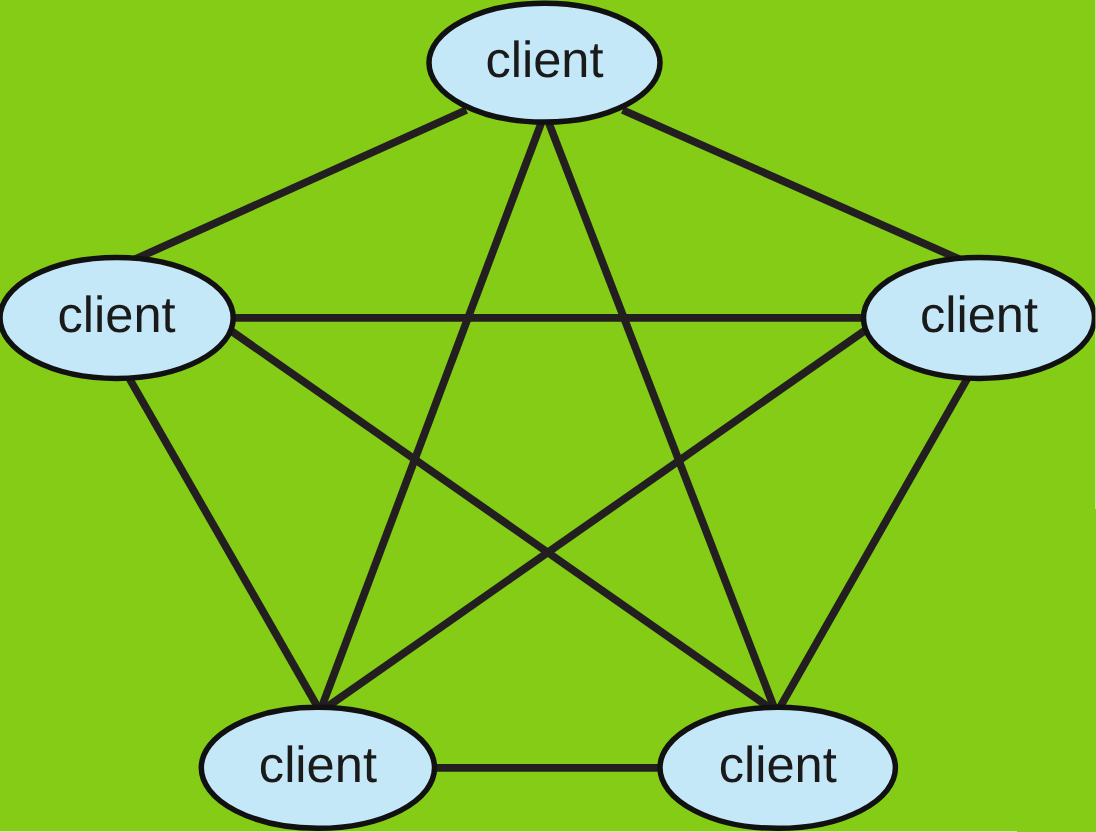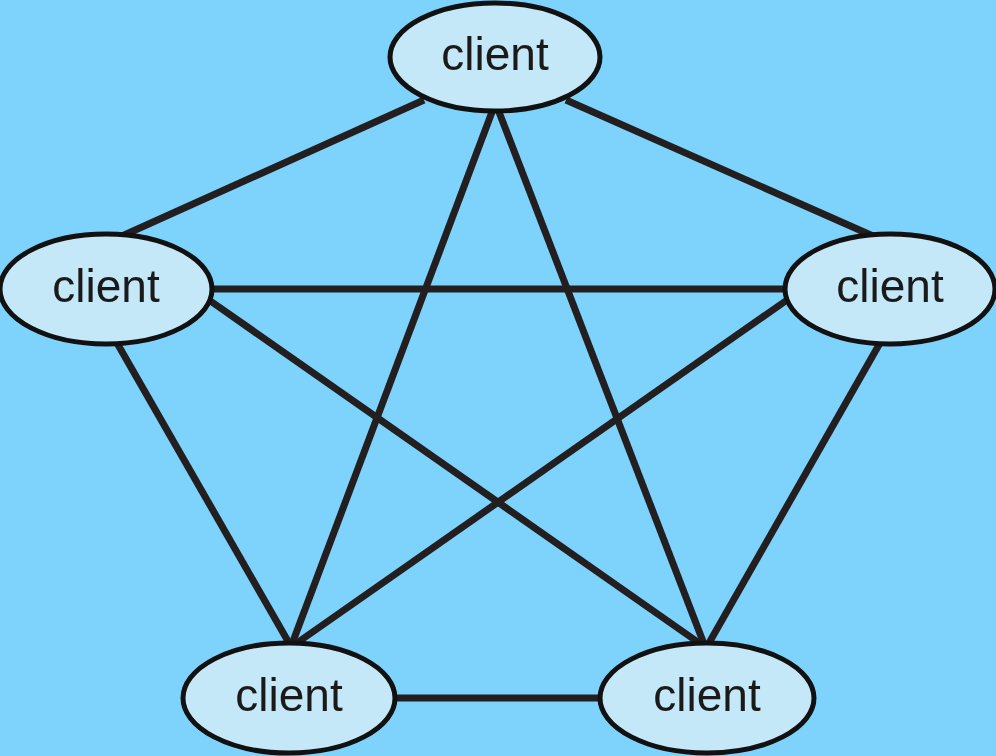--- a/index.html
+++ b/index.html
@@ -8,21 +8,21 @@
     padding: 0;
     background: #ffffff;
   }
   body {
     font-family: "Liberation Sans", sans-serif;
   }
   #canvas-wrap {
     position: relative;
     width: 996px;
     height: 756px;
-    background: #7dd3fc;
+    background: #84cc16;
     overflow: hidden;
   }
   svg#diagram {
     display: block;
     width: 996px;
     height: 756px;
   }
   .edge-line {
     stroke: #231f20;
     stroke-width: 7;

